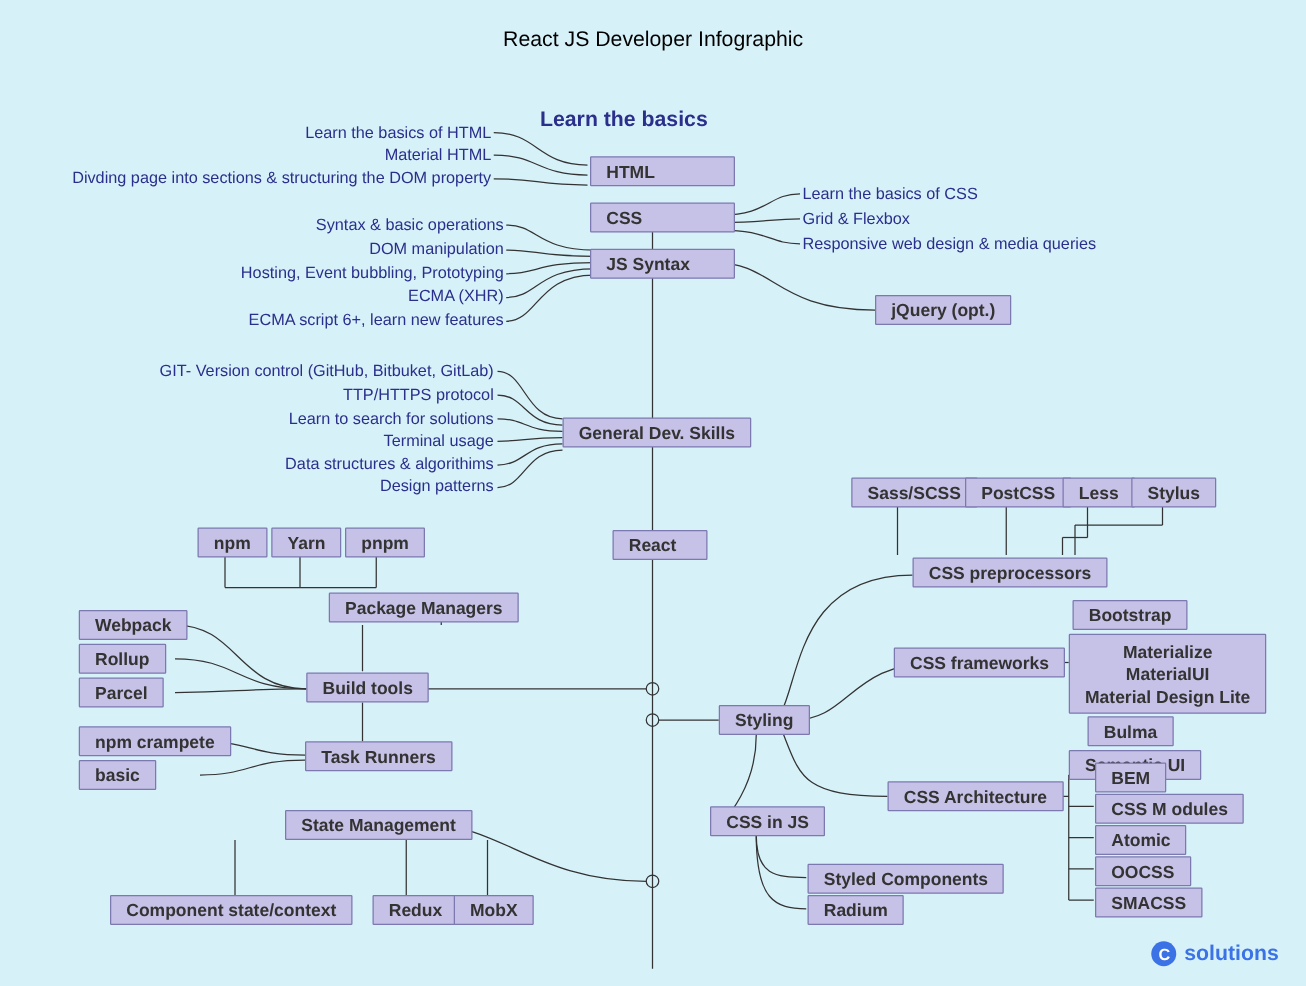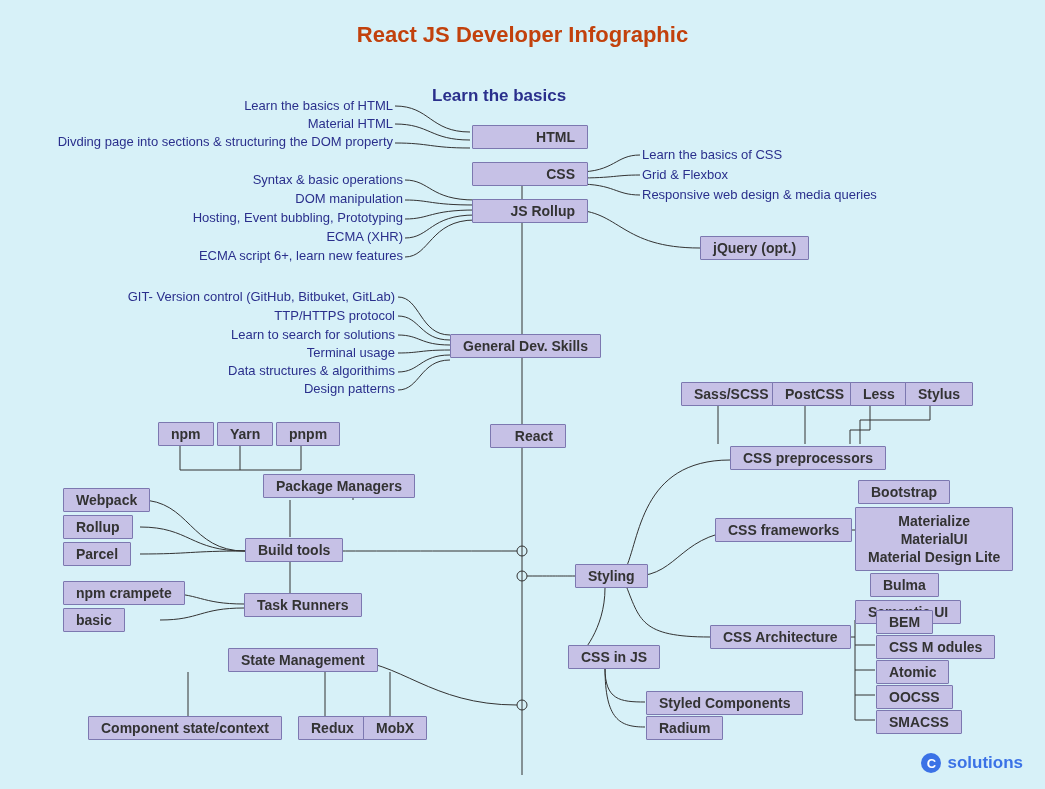--- a/index.html
+++ b/index.html
@@ -5,35 +5,35 @@
   html,body{margin:0;padding:0}
   body{
     background:#d7f1f8;
     width:1045px;height:789px;
     font-family:"Segoe UI",Arial,sans-serif;
     position:relative;overflow:hidden;
     color:#333;
   }
   .title{
     position:absolute;left:0;right:0;top:22px;
-    text-align:center;font-size:22px;font-weight:700;
-    color:#c2410c;
+    text-align:center;font-size:17px;font-weight:400;
+    color:#000000;
   }
   .section-title{
     position:absolute;font-size:17px;font-weight:600;color:#2a2f8c;
   }
   .node{
     position:absolute;
     background:#c6c1e6;
     border:1px solid #7c78b0;
     padding:3px 12px;
     font-size:14px;font-weight:600;color:#333;
     border-radius:1px;
     white-space:nowrap;
-    text-align:right;
+    text-align:left;
   }
   .node.wide{min-width:90px}
   .leaf{
     position:absolute;font-size:13px;color:#2a2f8c;
     white-space:nowrap;
   }
   .leaf.right{text-align:left}
   .leaf.left{text-align:left}
   svg.wires{position:absolute;inset:0;width:1045px;height:789px;pointer-events:none}
   svg .w{stroke:#333;stroke-width:1;fill:none}
@@ -133,21 +133,21 @@
 
   <path class="w" d="M605 668 C605 700 620 702 645 702"></path>
   <path class="w" d="M605 668 C605 720 620 727 645 727"></path>
 </svg>
 
 <div class="title">React JS Developer Infographic</div>
 <div class="section-title" style="left:432px;top:86px">Learn the basics</div>
 
 <div class="node wide" style="left:472px;top:125px;width:90px">HTML</div>
 <div class="node wide" style="left:472px;top:162px;width:90px">CSS</div>
-<div class="node wide" style="left:472px;top:199px;width:90px">JS Rollup</div>
+<div class="node wide" style="left:472px;top:199px;width:90px">JS Syntax</div>
 <div class="node" style="left:700px;top:236px">jQuery (opt.)</div>
 <div class="node" style="left:450px;top:334px">General Dev. Skills</div>
 <div class="node" style="left:490px;top:424px;width:50px">React</div>
 
 <div class="leaf left" style="right:652px;top:98px">Learn the basics of HTML</div>
 <div class="leaf left" style="right:652px;top:116px">Material HTML</div>
 <div class="leaf left" style="right:652px;top:134px">Divding page into sections &amp; structuring the DOM property</div>
 
 <div class="leaf right" style="left:642px;top:147px">Learn the basics of CSS</div>
 <div class="leaf right" style="left:642px;top:167px">Grid &amp; Flexbox</div>

